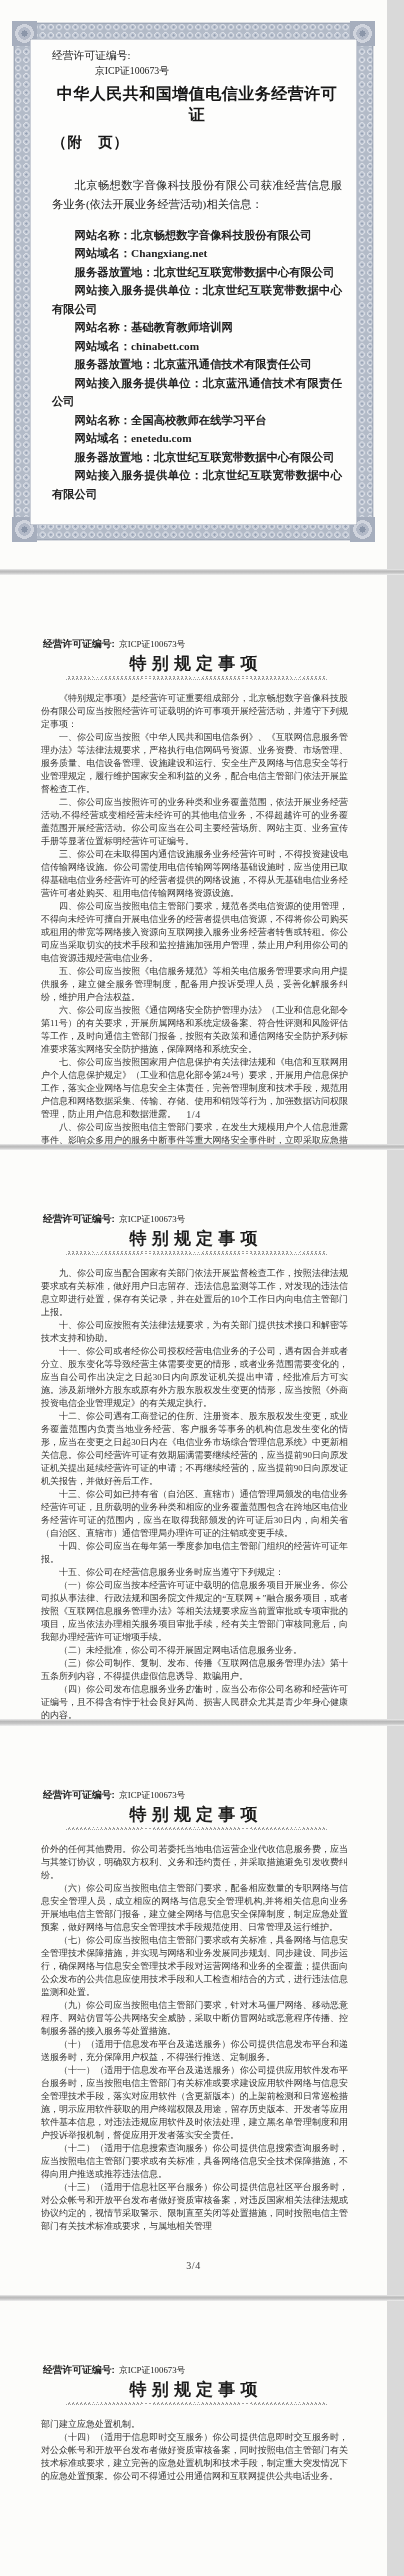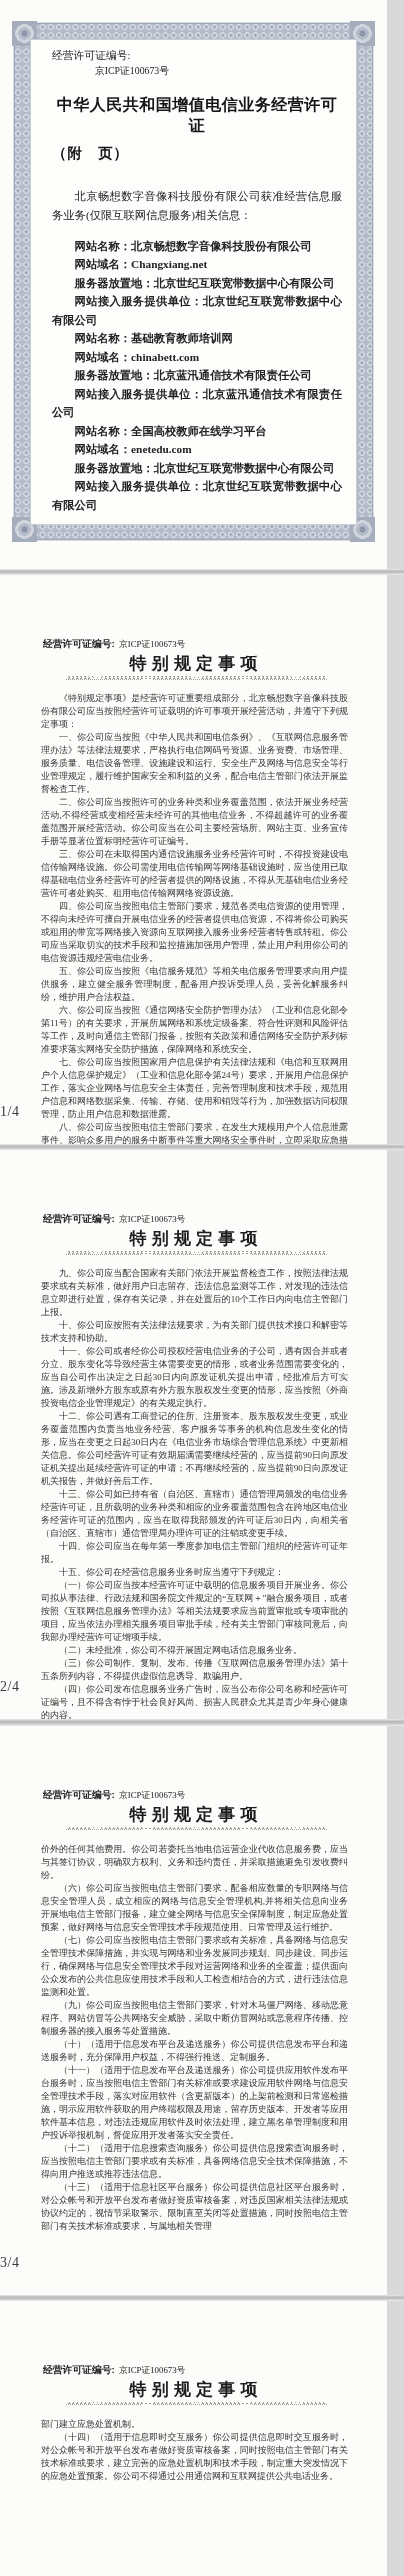--- a/index.html
+++ b/index.html
@@ -14,61 +14,61 @@
     background-size:8.2px 8.2px;
     box-shadow:inset 0 0 0 0.5px #8b95a6,0 0 0 0.5px #b4bac5;}
   .cert-inner{position:absolute;inset:15.5px;background:#fdfdfc;box-shadow:inset 0 0 0 0.5px #97a0b0;}
   .corner{position:absolute;width:25px;height:25px;
     background:radial-gradient(circle,#8b96a9 0 3.1px,#b3bac8 3.1px 6.2px,#d0d4dd 6.2px 9.3px,#a6aebd 9.3px 12.4px);}
   .corner.tl{left:-2.1px;top:-2.1px}.corner.tr{right:-2.1px;top:-2.1px}
   .corner.bl{left:-2.1px;bottom:-2.1px}.corner.br{right:-2.1px;bottom:-2.1px}
   .cert-content{position:absolute;left:52px;right:45px;top:49px;}
   .p1-license-label{font-size:10.8px;color:#222;}
   .p1-license-number{font-size:9.8px;margin:2.1px 0 0 43px;color:#222;}
-  .cert-title{margin-top:17px;text-align:center;font-family:"Liberation Sans","DejaVu Sans",sans-serif;
+  .cert-title{margin-top:6px;text-align:center;font-family:"Liberation Sans","DejaVu Sans",sans-serif;
     font-weight:700;font-size:16px;letter-spacing:0.5px;color:#161616;}
   .cert-subtitle{margin-top:7.2px;text-align:left;font-family:"Liberation Sans","DejaVu Sans",sans-serif;
     font-weight:700;font-size:14.4px;letter-spacing:1px;color:#161616;}
   .cert-intro{margin-top:24px;font-size:11.3px;line-height:19px;text-indent:2em;text-align:justify;color:#222;}
   .entries{margin-top:8.2px;font-size:11.3px;line-height:18.5px;color:#222;}
   .entry{margin:0;text-indent:2em;text-align:justify;font-weight:bold;}
   
   .sp-header{position:absolute;top:63px;left:43px;font-size:9.8px;color:#222;}
   .sp-header .lbl{font-family:"Liberation Sans","DejaVu Sans",sans-serif;font-weight:600;}
   .sp-header .num{font-size:8.8px;margin-left:4.1px;}
   .sp-title{position:absolute;top:77px;left:0;width:100%;text-align:center;
     font-family:"Liberation Sans","DejaVu Sans",sans-serif;font-weight:700;font-size:17px;
     letter-spacing:5.2px;text-indent:5.2px;color:#1d1d1d;}
   .sp-zigzag{position:absolute;top:101px;left:66px;right:60px;height:3.6px;opacity:.85;
     background:repeating-linear-gradient(63deg,#8f8f8f 0 0.8px,transparent 0.8px 3.6px),
                repeating-linear-gradient(-63deg,#8f8f8f 0 0.8px,transparent 0.8px 3.6px);}
   .sp-body{position:absolute;top:117px;left:41px;right:39px;font-size:9px;line-height:13px;
     text-align:justify;color:#333;}
   .sp-para{margin:0;text-indent:2em;}
   .sp-para.cont{text-indent:0;}
-  .sp-footer{position:absolute;bottom:24px;left:0;width:100%;
-    font-size:14px;color:#3a3a3a;letter-spacing:0.5px;}
+  .sp-footer{position:absolute;bottom:24px;left:0;width:100%;text-align:center;
+    font-size:10px;color:#3a3a3a;letter-spacing:0.5px;}
 </style>
 </head>
 <body>
 
 <section class="page">
   <div class="cert-frame">
     <div class="corner tl"></div>
     <div class="corner tr"></div>
     <div class="corner bl"></div>
     <div class="corner br"></div>
     <div class="cert-inner"></div>
   </div>
   <div class="cert-content">
     <div class="p1-license-label">经营许可证编号:</div>
     <div class="p1-license-number">京ICP证100673号</div>
     <div class="cert-title">中华人民共和国增值电信业务经营许可证</div>
     <div class="cert-subtitle">（附　页）</div>
-    <p class="cert-intro">北京畅想数字音像科技股份有限公司获准经营信息服务业务(仅限互联网信息服务)相关信息：</p>
+    <p class="cert-intro">北京畅想数字音像科技股份有限公司获准经营信息服务业务(依法开展业务经营活动)相关信息：</p>
     <div class="entries">
       <p class="entry">网站名称：北京畅想数字音像科技股份有限公司</p>
         <p class="entry">网站域名：Changxiang.net</p>
         <p class="entry">服务器放置地：北京世纪互联宽带数据中心有限公司</p>
         <p class="entry">网站接入服务提供单位：北京世纪互联宽带数据中心有限公司</p>
         <p class="entry">网站名称：基础教育教师培训网</p>
         <p class="entry">网站域名：chinabett.com</p>
         <p class="entry">服务器放置地：北京蓝汛通信技术有限责任公司</p>
         <p class="entry">网站接入服务提供单位：北京蓝汛通信技术有限责任公司</p>
         <p class="entry">网站名称：全国高校教师在线学习平台</p>

